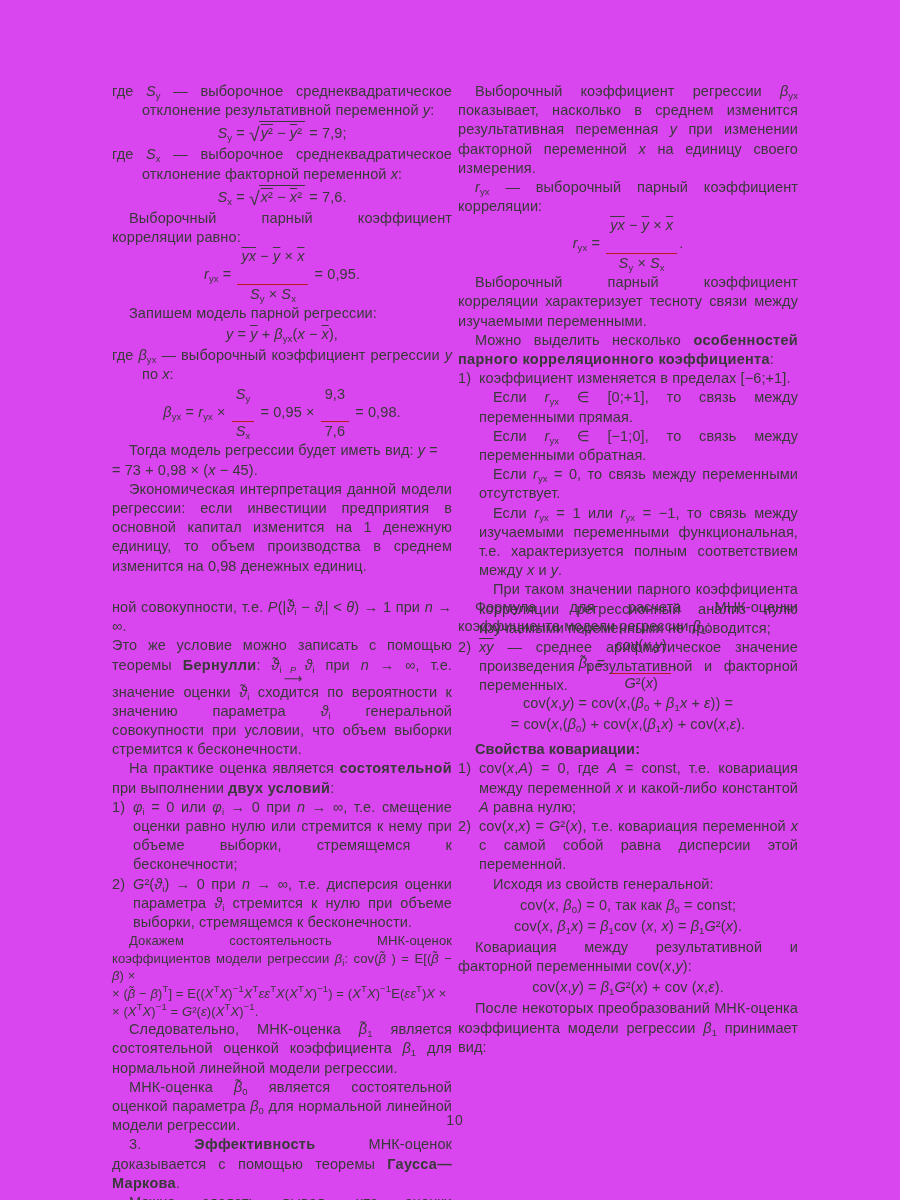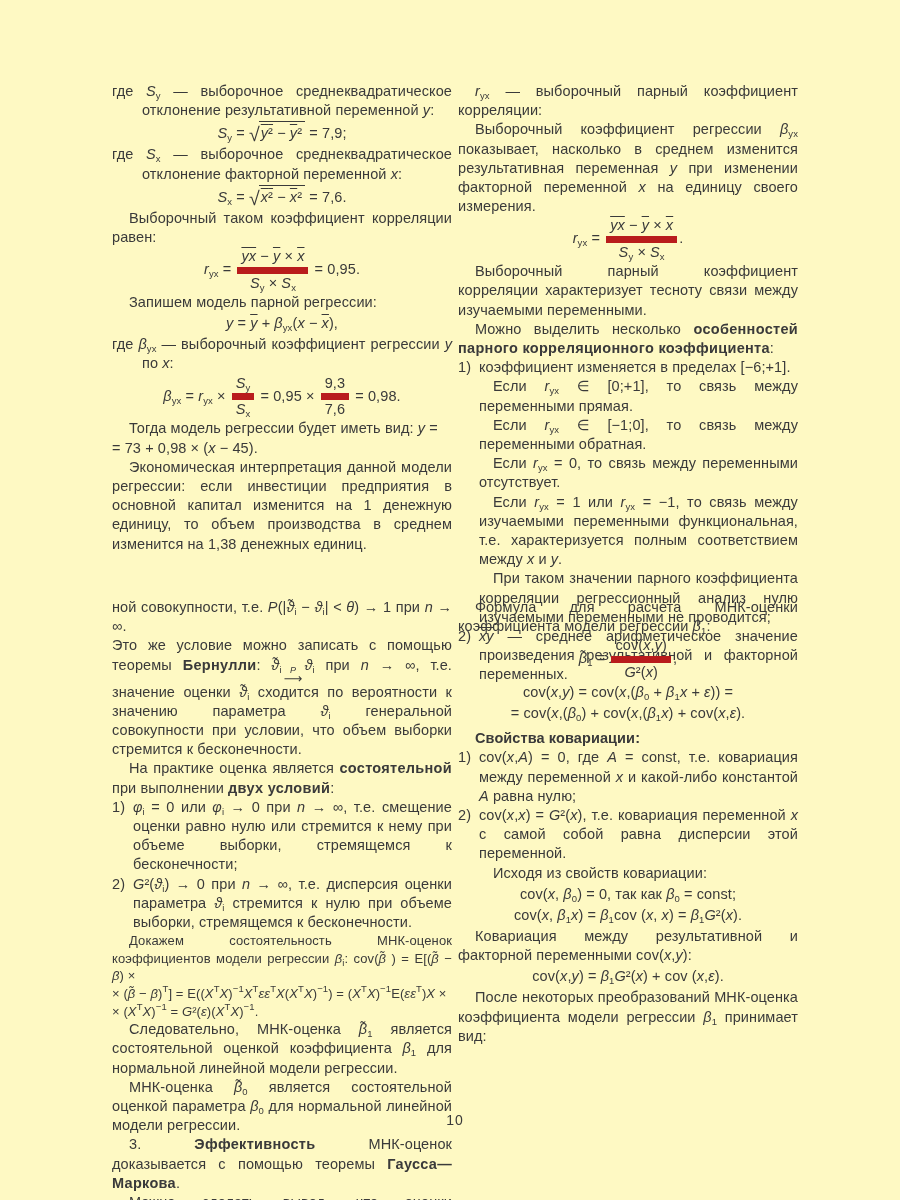--- a/index.html
+++ b/index.html
@@ -1,38 +1,38 @@
 <!DOCTYPE html>
 <html lang="ru"><head>
 <meta charset="utf-8">
 <style>
   html,body{margin:0;padding:0;background:#e8e8e8;}
   .page{
-    position:relative;width:900px;height:1200px;background:#fef9c3;
+    position:relative;width:900px;height:1200px;background:#d946ef;
     font-family:"Liberation Sans","DejaVu Sans",sans-serif;
     color:#3a3a3a;overflow:hidden;margin:0 auto;
   }
   .col{
     position:absolute;width:340px;font-size:14.5px;line-height:19.2px;
     text-align:justify;letter-spacing:0.1px;
   }
   #col-left-top{left:112px;top:82px;}
   #col-right-top{left:458px;top:82px;}
   #col-left-bottom{left:112px;top:598px;}
   #col-right-bottom{left:458px;top:598px;}
   .p{margin:0;text-indent:17px;}
   .p.noind{text-indent:0;}
   .p.hang{text-indent:-30px;padding-left:30px;}
   .p.heading{font-weight:bold;margin-top:5px;}
   .p.lp{margin-left:21px;text-indent:14px;}
   .p.small{font-size:13px;line-height:17.6px;}
   b{font-weight:bold;letter-spacing:0.3px;}
   .formula{margin:1px 0;text-align:center;text-indent:0;line-height:1.45;}
   .frac{display:inline-block;vertical-align:middle;text-align:center;line-height:1.2;margin:0 2px;}
-  .frac .num{display:block;padding:0 4px 1px 4px;border-bottom:7px solid #b91c1c;}
+  .frac .num{display:block;padding:0 4px 18px 4px;border-bottom:1px solid #b91c1c;}
   .frac .den{display:block;padding:1px 4px 0 4px;}
   .ov{text-decoration:overline;}
   .sqrt{font-size:1.35em;vertical-align:-3px;line-height:0;}
   .rad{display:inline-block;border-top:1.4px solid #3a3a3a;padding:1px 3px 0 2px;margin-left:-1px;}
   sub{font-size:9.5px;vertical-align:-3px;line-height:0;}
   sup{font-size:9.5px;vertical-align:6px;line-height:0;}
   .li{display:flex;margin:0;}
   .li .marker{flex:none;width:21px;}
   .li .li-body{flex:1;text-align:justify;}
   .plim{display:inline-flex;flex-direction:column;align-items:center;vertical-align:-3px;line-height:1;margin:0 2px;}
@@ -45,32 +45,32 @@
 </style>
 </head>
 <body>
 
 <div class="page">
   <div class="col" id="col-left-top">
       <p class="p hang">где <i>S</i><sub>y</sub> — выборочное среднеквадратическое отклонение результативной переменной <i>y</i>:</p>
       <div class="formula"><i>S</i><sub>y</sub> = <span class="sqrt">√</span><span class="rad"><span class="ov"><i>y</i>²</span> − <span class="ov"><i>y</i></span>²</span> = 7,9;</div>
       <p class="p hang">где <i>S</i><sub>x</sub> — выборочное среднеквадратическое отклонение факторной переменной <i>x</i>:</p>
       <div class="formula"><i>S</i><sub>x</sub> = <span class="sqrt">√</span><span class="rad"><span class="ov"><i>x</i>²</span> − <span class="ov"><i>x</i></span>²</span> = 7,6.</div>
-      <p class="p">Выборочный таком коэффициент корреляции равен:</p>
+      <p class="p">Выборочный парный коэффициент корреляции равно:</p>
       <div class="formula"><i>r</i><sub>yx</sub> = <span class="frac"><span class="num"><span class="ov"><i>yx</i></span> − <span class="ov"><i>y</i></span> × <span class="ov"><i>x</i></span></span><span class="den"><i>S</i><sub>y</sub> × <i>S</i><sub>x</sub></span></span> = 0,95.</div>
       <p class="p">Запишем модель парной регрессии:</p>
       <div class="formula"><i>y</i> = <span class="ov"><i>y</i></span> + <i>β</i><sub>yx</sub>(<i>x</i> − <span class="ov"><i>x</i></span>),</div>
       <p class="p hang">где <i>β</i><sub>yx</sub> — выборочный коэффициент регрессии <i>y</i> по <i>x</i>:</p>
       <div class="formula"><i>β</i><sub>yx</sub> = <i>r</i><sub>yx</sub> × <span class="frac"><span class="num"><i>S</i><sub>y</sub></span><span class="den"><i>S</i><sub>x</sub></span></span> = 0,95 × <span class="frac"><span class="num">9,3</span><span class="den">7,6</span></span> = 0,98.</div>
       <p class="p">Тогда модель регрессии будет иметь вид: <i>y</i> =<br>= 73 + 0,98 × (<i>x</i> − 45).</p>
-      <p class="p">Экономическая интерпретация данной модели регрессии: если инвестиции предприятия в основной капитал изменится на 1 денежную единицу, то объем производства в среднем изменится на 1,38 денежных единиц.</p>
+      <p class="p">Экономическая интерпретация данной модели регрессии: если инвестиции предприятия в основной капитал изменится на 1 денежную единицу, то объем производства в среднем изменится на 0,98 денежных единиц.</p>
     </div>
   <div class="col" id="col-right-top">
+      <p class="p">Выборочный коэффициент регрессии <i>β</i><sub>yx</sub> показывает, насколько в среднем изменится результативная переменная <i>y</i> при изменении факторной переменной <i>x</i> на единицу своего измерения.</p>
       <p class="p"><i>r</i><sub>yx</sub> — выборочный парный коэффициент корреляции:</p>
-      <p class="p">Выборочный коэффициент регрессии <i>β</i><sub>yx</sub> показывает, насколько в среднем изменится результативная переменная <i>y</i> при изменении факторной переменной <i>x</i> на единицу своего измерения.</p>
       <div class="formula"><i>r</i><sub>yx</sub> = <span class="frac"><span class="num"><span class="ov"><i>yx</i></span> − <span class="ov"><i>y</i></span> × <span class="ov"><i>x</i></span></span><span class="den"><i>S</i><sub>y</sub> × <i>S</i><sub>x</sub></span></span>.</div>
       <p class="p">Выборочный парный коэффициент корреляции характеризует тесноту связи между изучаемыми переменными.</p>
       <p class="p">Можно выделить несколько <b>особенностей парного корреляционного коэффициента</b>:</p>
       <div class="li">
         <span class="marker">1)</span>
         <div class="li-body">коэффициент изменяется в пределах [−6;+1].</div>
       </div>
       <p class="p lp">Если <i>r</i><sub>yx</sub> ∈ [0;+1], то связь между переменными прямая.</p>
       <p class="p lp">Если <i>r</i><sub>yx</sub> ∈ [−1;0], то связь между переменными обратная.</p>
       <p class="p lp">Если <i>r</i><sub>yx</sub> = 0, то связь между переменными отсутствует.</p>
@@ -108,20 +108,20 @@
       <div class="formula">cov(<i>x</i>,<i>y</i>) = cov(<i>x</i>,(<i>β</i><sub>0</sub> + <i>β</i><sub>1</sub><i>x</i> + <i>ε</i>)) =<br>= cov(<i>x</i>,(<i>β</i><sub>0</sub>) + cov(<i>x</i>,(<i>β</i><sub>1</sub><i>x</i>) + cov(<i>x</i>,<i>ε</i>).</div>
       <p class="p heading">Свойства ковариации:</p>
       <div class="li">
         <span class="marker">1)</span>
         <div class="li-body">cov(<i>x</i>,<i>A</i>) = 0, где <i>A</i> = const, т.е. ковариация между переменной <i>x</i> и какой-либо константой <i>A</i> равна нулю;</div>
       </div>
       <div class="li">
         <span class="marker">2)</span>
         <div class="li-body">cov(<i>x</i>,<i>x</i>) = <i>G</i>²(<i>x</i>), т.е. ковариация переменной <i>x</i> с самой собой равна дисперсии этой переменной.</div>
       </div>
-      <p class="p lp">Исходя из свойств ковариации:</p>
+      <p class="p lp">Исходя из свойств генеральной:</p>
       <div class="formula">cov(<i>x</i>, <i>β</i><sub>0</sub>) = 0, так как <i>β</i><sub>0</sub> = const;<br>cov(<i>x</i>, <i>β</i><sub>1</sub><i>x</i>) = <i>β</i><sub>1</sub>cov (<i>x</i>, <i>x</i>) = <i>β</i><sub>1</sub><i>G</i>²(<i>x</i>).</div>
       <p class="p">Ковариация между результативной и факторной переменными cov(<i>x</i>,<i>y</i>):</p>
       <div class="formula">cov(<i>x</i>,<i>y</i>) = <i>β</i><sub>1</sub><i>G</i>²(<i>x</i>) + cov (<i>x</i>,<i>ε</i>).</div>
       <p class="p">После некоторых преобразований МНК-оценка коэффициента модели регрессии <i>β</i><sub>1</sub> принимает вид:</p>
     </div>
   <div class="page-number">10</div>
 </div>
 
 </body></html>

